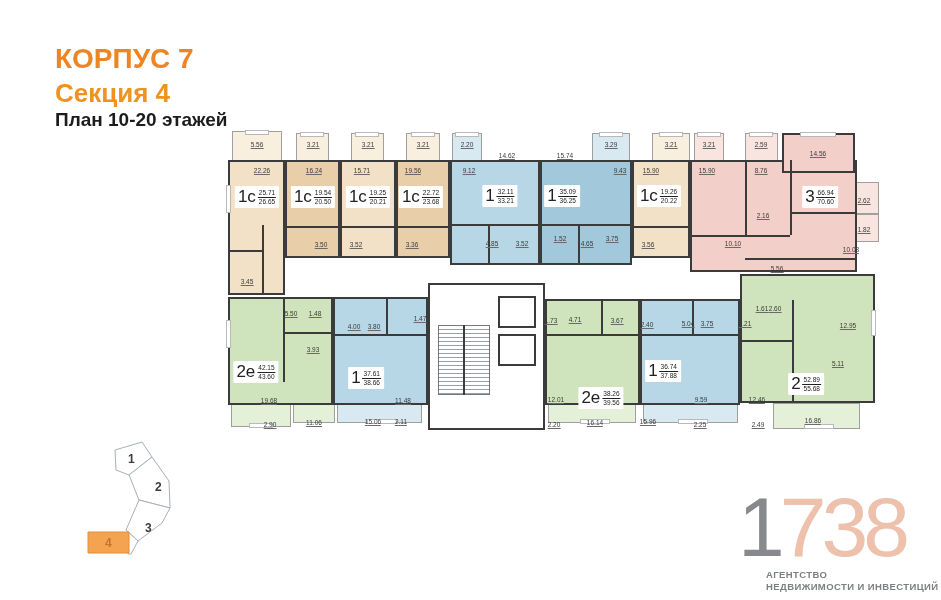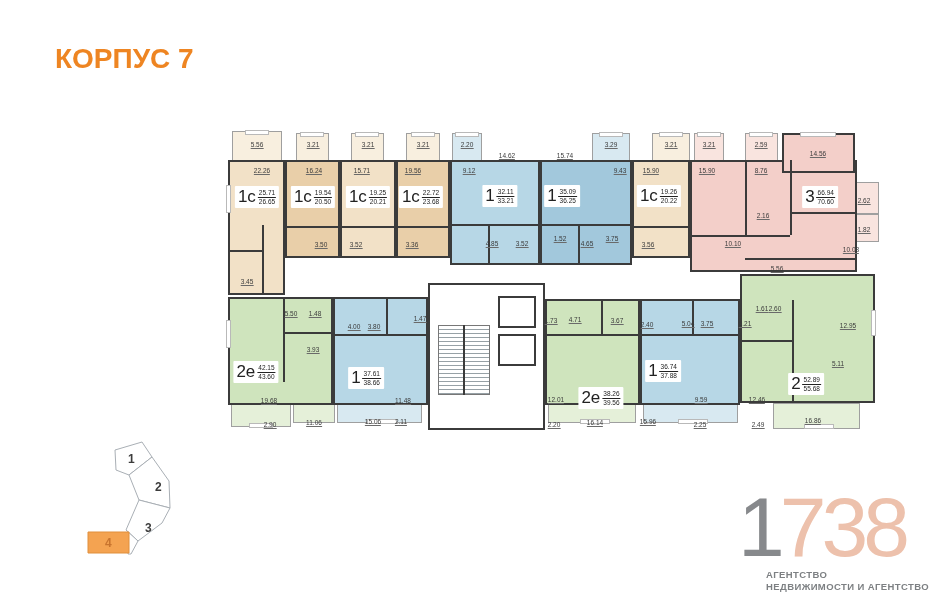--- a/index.html
+++ b/index.html
@@ -34,20 +34,22 @@
   #logo .y1{color:#87898c}
   #logo .y983{color:#edc1ac}
   #logo .cap{margin-left:28px;margin-top:6px;font-size:9.5px;font-weight:bold;color:#7d8083;letter-spacing:0.4px;line-height:1.3;white-space:nowrap}
 </style>
 </head>
 <body>
 
 <div id="stage">
 
   <div class="ttl korpus" style="color:#ee8522">КОРПУС 7</div>
+  <div class="ttl sekcia" style="color:#f0921f">Секция 4</div>
+  <div class="ttl planT">План 10-20 этажей</div>
 
   <div id="plan">
       <div class="balc" style="left: 232px; top: 131px; width: 50px; height: 31px; background: rgb(248, 239, 223);"></div>
       <div class="balc" style="left: 296px; top: 133px; width: 33px; height: 29px; background: rgb(248, 239, 223);"></div>
       <div class="balc" style="left: 351px; top: 133px; width: 33px; height: 29px; background: rgb(248, 239, 223);"></div>
       <div class="balc" style="left: 406px; top: 133px; width: 34px; height: 29px; background: rgb(248, 239, 223);"></div>
       <div class="balc" style="left: 452px; top: 133px; width: 30px; height: 29px; background: rgb(216, 233, 241);"></div>
       <div class="balc" style="left: 592px; top: 133px; width: 38px; height: 29px; background: rgb(216, 233, 241);"></div>
       <div class="balc" style="left: 652px; top: 133px; width: 38px; height: 29px; background: rgb(248, 239, 223);"></div>
       <div class="balc" style="left: 694px; top: 133px; width: 30px; height: 29px; background: rgb(249, 228, 223);"></div>
@@ -295,17 +297,17 @@
     <text x="53" y="25">1</text>
     <text x="80" y="53">2</text>
     <text x="70" y="94">3</text>
     <text x="30" y="109" fill="#c8742e" style="fill:#c8742e">4</text>
   </svg>
 
   <div id="logo">
     <div class="year"><span class="y1">1</span><span class="y983">738</span></div>
     <div class="cap">
       <span>АГЕНТСТВО</span><br>
-      <span>НЕДВИЖИМОСТИ И АГЕНТСТВО</span>
+      <span>НЕДВИЖИМОСТИ И ИНВЕСТИЦИЙ</span>
     </div>
   </div>
 
 </div>
 
 </body></html>

